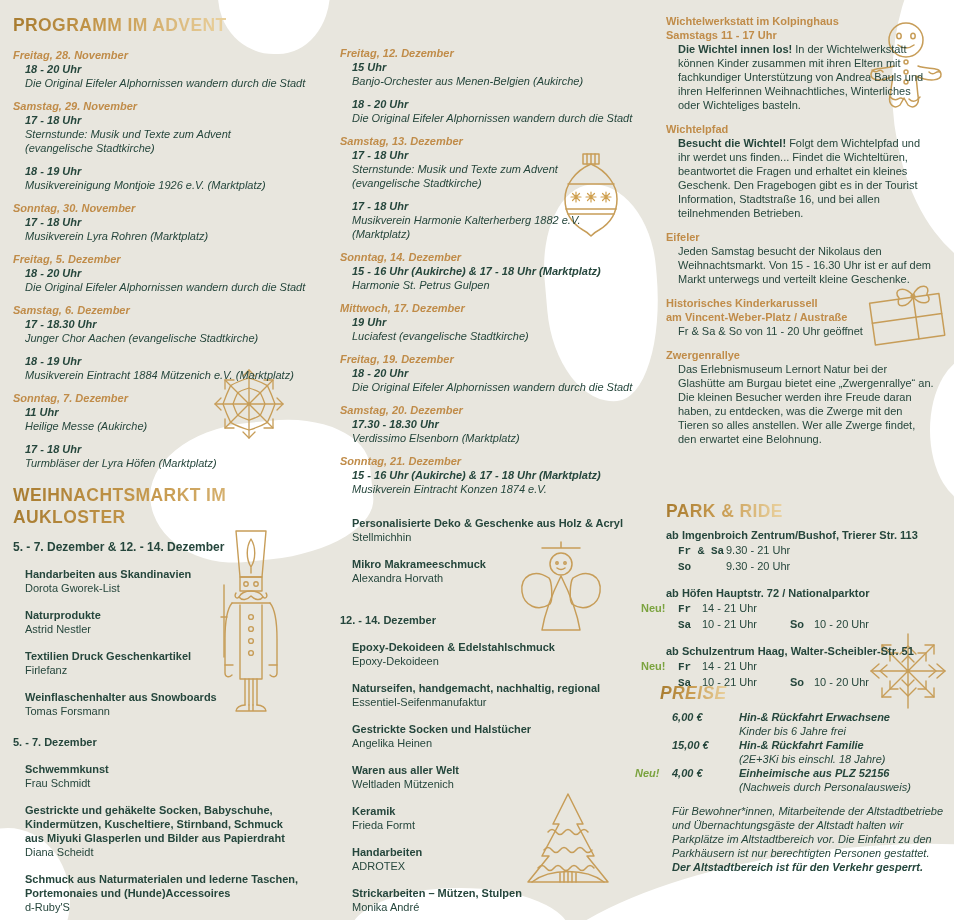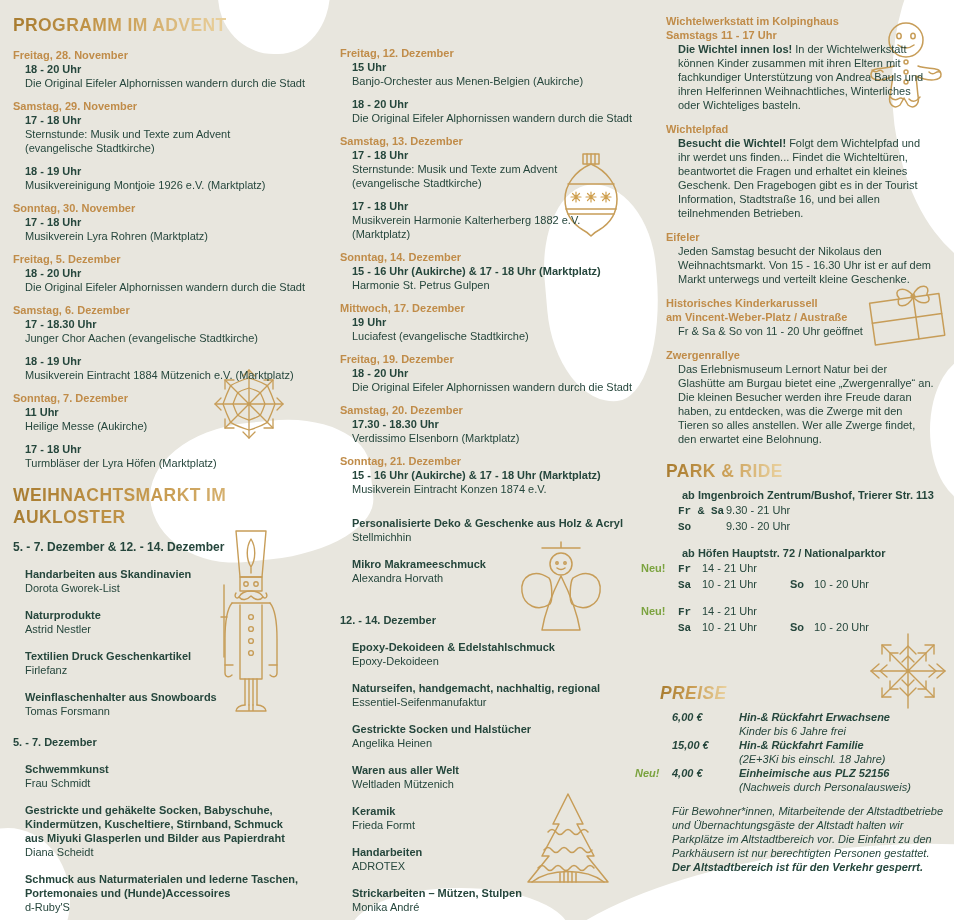--- a/index.html
+++ b/index.html
@@ -20,38 +20,38 @@
   .blob-bottomright{left:520px;top:848px;width:660px;height:240px;border-radius:50%;transform:rotate(-6deg);}
   
   .layer{position:absolute;z-index:2;}
   .icon{position:absolute;z-index:1;}
   .h1{font-size:17.5px;line-height:22px;font-weight:bold;letter-spacing:.4px;display:inline-block;margin:0 0 12px 0;color:#c0914c;}
   @supports ((-webkit-background-clip: text) or (background-clip: text)){
     .h1{background-image:linear-gradient(90deg,#a87c30 0%,#c79a4f 45%,#ead2a0 100%);
         -webkit-background-clip:text;background-clip:text;color:transparent;}
   }
   .date{color:#c08c49;font-weight:bold;}
-  .block{margin-bottom:9px;}
+  .block{margin-bottom:9px;font-style:italic;}
   .event{margin-left:12px;}
   .event + .event{margin-top:9px;}
   .time{font-weight:bold;}
   .etext{white-space:pre-line;}
   
   .ksec{margin-bottom:10px;}
   .khead{color:#c08c49;font-weight:bold;white-space:pre-line;}
   .kbody{margin-left:12px;}
   .klead{font-weight:bold;}
   
   .mhead{font-weight:bold;font-size:12px;margin:0 0 13px 0;}
   .mhead2{font-weight:bold;font-size:11px;margin:17px 0 13px 0;}
   .ventry{margin-left:12px;margin-bottom:13px;}
   .vname{font-weight:bold;white-space:pre-line;}
   
   .loc{margin-bottom:11px;}
-  .locname{font-weight:bold;margin-left:16px;margin-bottom:1px;}
+  .locname{font-weight:bold;margin-left:0;margin-bottom:1px;}
   .prrow{position:relative;margin-left:12px;line-height:15px;}
   .day{display:inline-block;width:24px;font-weight:bold;font-family:Liberation Mono, monospace;}
   .day.wide{width:48px;}
   .ptime{display:inline-block;width:88px;}
   .day2{display:inline-block;width:24px;font-weight:bold;}
   .neu{position:absolute;left:-37px;top:0;color:#7ba33f;font-weight:bold;}
   
   .price-row{position:relative;display:flex;margin-left:12px;}
   .price{flex:0 0 67px;font-weight:bold;}
   .pline1{font-weight:bold;}
@@ -291,33 +291,34 @@
     <div class="ventry">
         <div class="vname">Handarbeiten</div>
         <div>ADROTEX</div>
       </div>
     <div class="ventry">
         <div class="vname">Strickarbeiten – Mützen, Stulpen</div>
         <div>Monika André</div>
       </div>
   </div>
 
-  <div class="layer" style="left:666px;top:460px;width:288px;">
+  <div class="layer" style="left:666px;top:500px;width:288px;">
     <div class="h1" style="margin-bottom:6px;">PARK &amp; RIDE</div>
     <div class="loc">
       <div class="locname">ab Imgenbroich Zentrum/Bushof, Trierer Str. 113</div>
       <div class="prrow"><span class="day wide">Fr &amp; Sa</span><span class="ptime">9.30 - 21 Uhr</span></div>
       <div class="prrow"><span class="day wide">So</span><span class="ptime">9.30 - 20 Uhr</span></div>
     </div>
     <div class="loc">
       <div class="locname">ab Höfen Hauptstr. 72 / Nationalparktor</div>
       <div class="prrow"><span class="neu">Neu!</span><span class="day">Fr</span><span class="ptime">14 - 21 Uhr</span></div>
       <div class="prrow"><span class="day">Sa</span><span class="ptime">10 - 21 Uhr</span><span class="day2">So</span><span>10 - 20 Uhr</span></div>
     </div>
     <div class="loc">
+      <div class="locname">ab Schulzentrum Haag, Walter-Scheibler-Str. 51</div>
       <div class="prrow"><span class="neu">Neu!</span><span class="day">Fr</span><span class="ptime">14 - 21 Uhr</span></div>
       <div class="prrow"><span class="day">Sa</span><span class="ptime">10 - 21 Uhr</span><span class="day2">So</span><span>10 - 20 Uhr</span></div>
     </div>
   </div>
 
   <div class="layer" style="left:660px;top:682px;width:288px;font-style:italic;">
     <div class="h1" style="margin-bottom:6px;">PREISE</div>
     <div class="price-row">
       <span class="price">6,00 €</span>
       <span>

